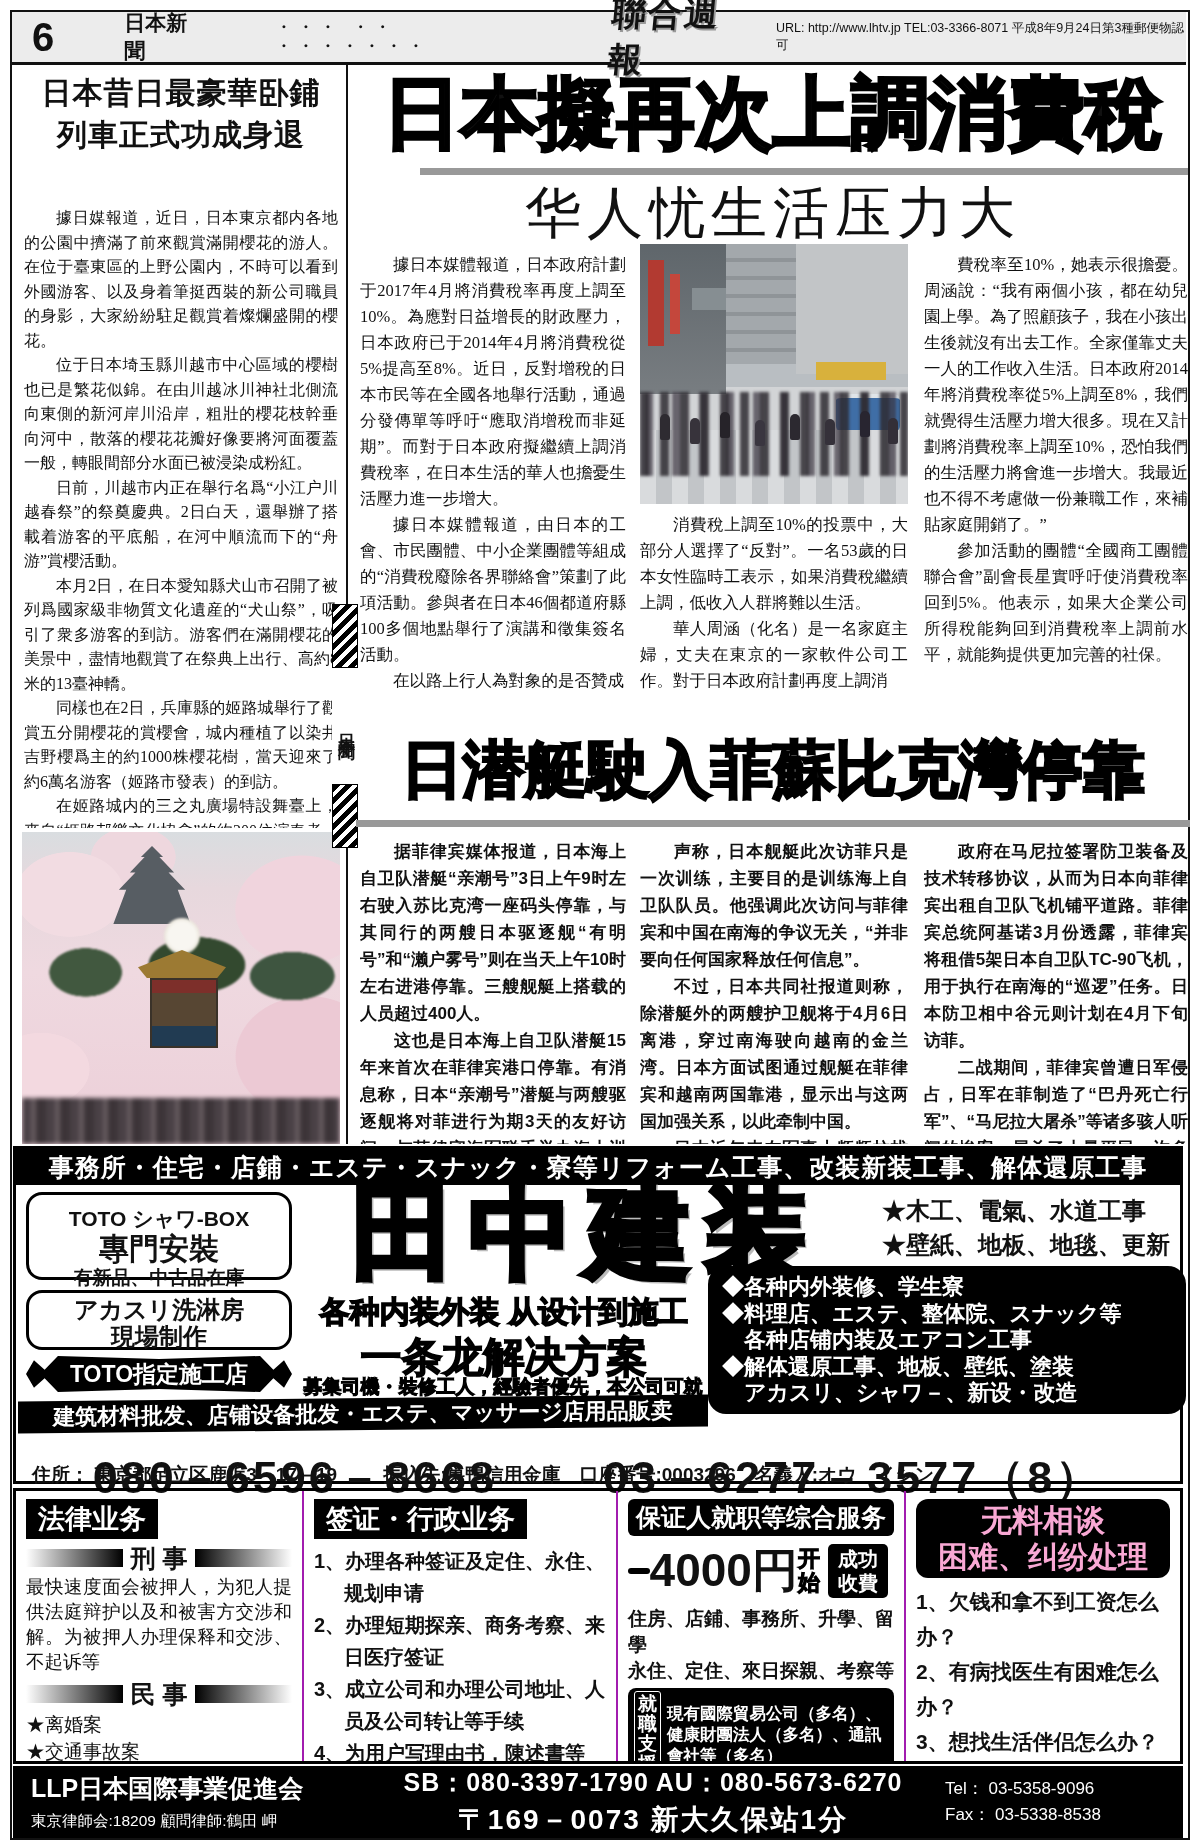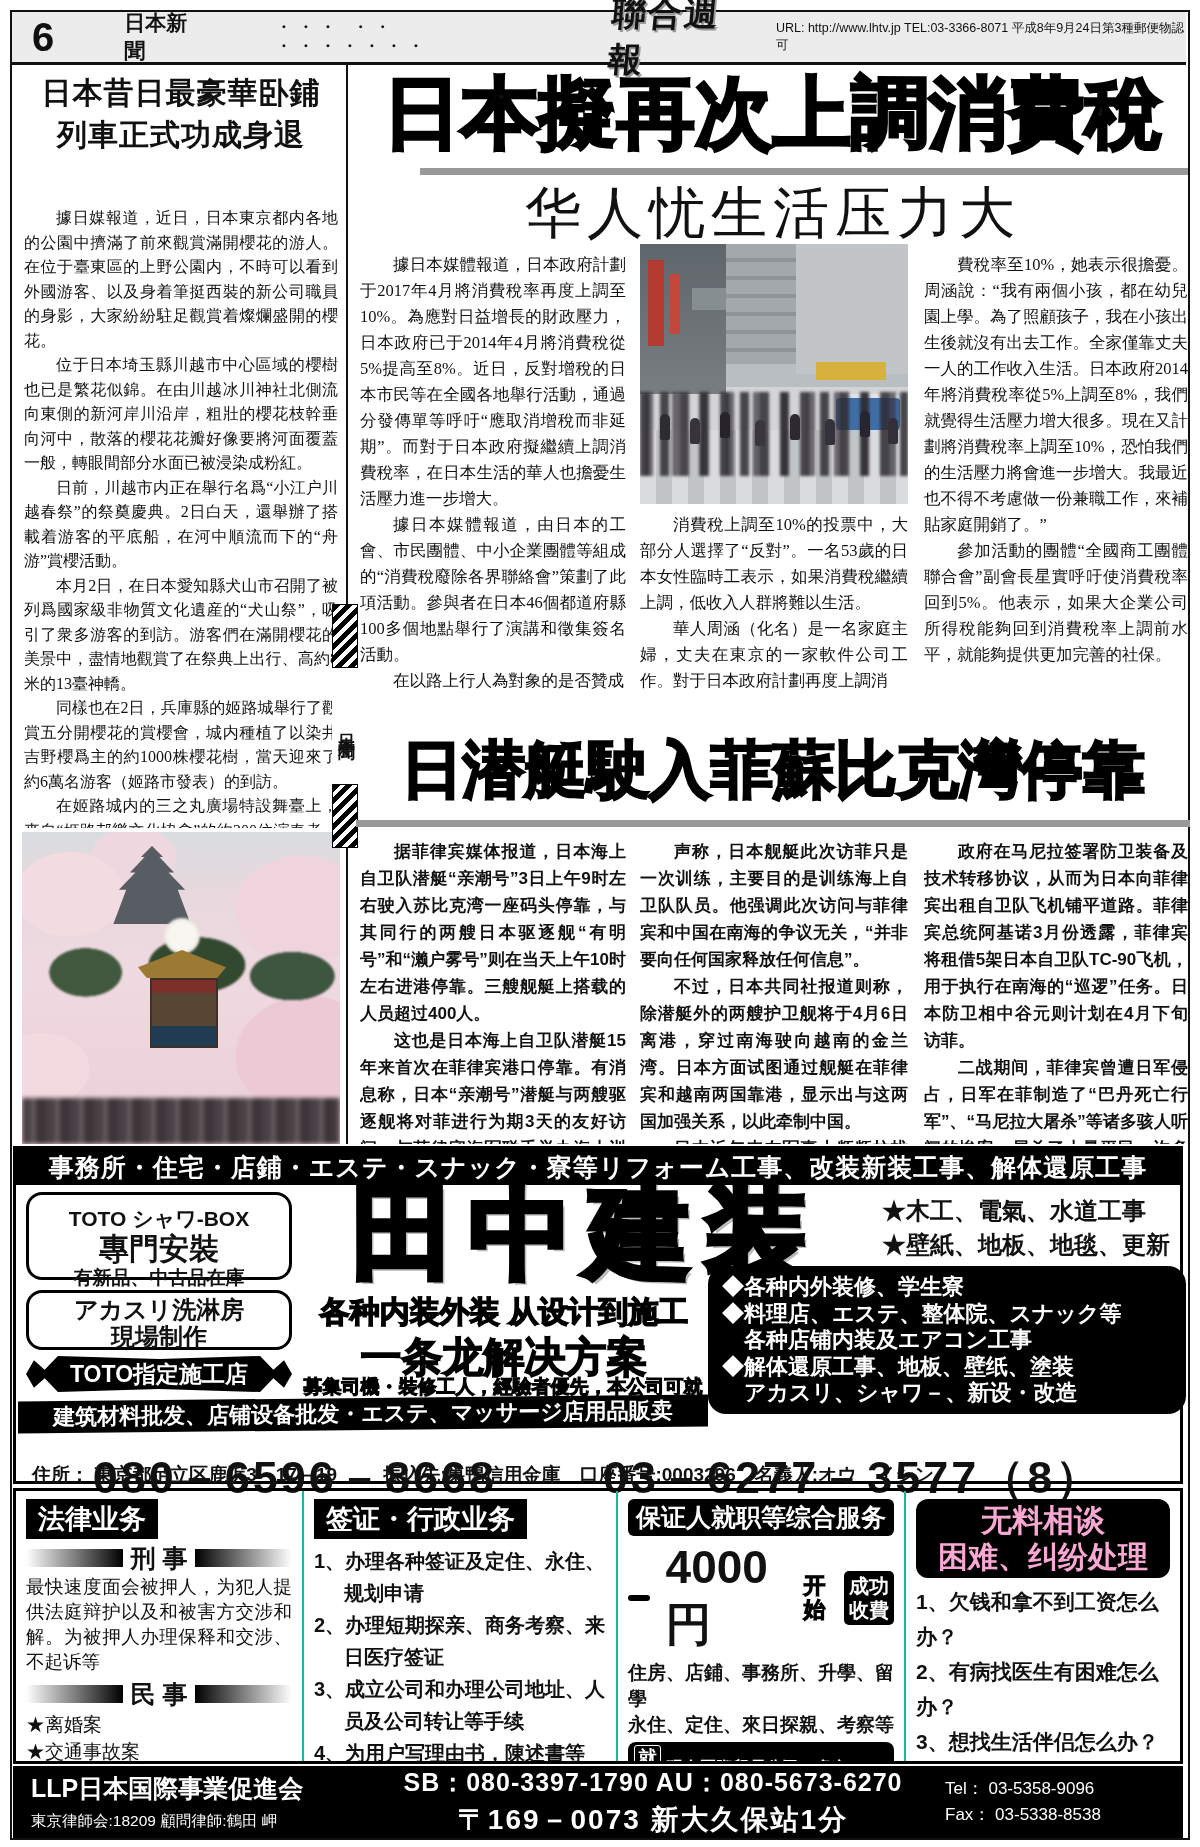--- a/index.html
+++ b/index.html
@@ -126,36 +126,36 @@
              font-size:22px;line-height:32px;font-weight:800;font-family:"Liberation Sans",sans-serif;
              transform:skewY(-0.6deg);}
   .phone-row{left:20px;top:1418px;width:1156px;display:flex;justify-content:center;gap:106px;
              font-size:45px;font-weight:900;font-family:"Liberation Sans",sans-serif;letter-spacing:3px;margin-top:30px;}
   .addr-row{left:32px;top:1462px;width:1140px;display:flex;gap:46px;font-size:19px;font-weight:700;
             font-family:"Liberation Sans",sans-serif;}
 
   
   .bot-frame{left:13px;top:1488px;width:1170px;height:276px;border:3px solid #000;box-sizing:border-box;
              display:flex;}
-  .cell{box-sizing:border-box;padding:8px 10px;overflow:hidden;border-right:2px solid #14b8a6;}
+  .cell{box-sizing:border-box;padding:8px 10px;overflow:hidden;border-right:2px solid #a21caf;}
   .cell:last-child{border-right:none;}
   .c1{width:288px;} .c2{width:314px;} .c3{width:288px;} .c4{flex:1;}
   .titlebox{display:inline-block;background:#000;color:#fff;font-weight:900;font-size:27px;
             padding:2px 12px;font-family:"Liberation Sans",sans-serif;}
   .gradbar{display:flex;align-items:center;height:30px;margin:4px 0 2px 0;}
   .gradbar .gl{flex:1;height:18px;background:linear-gradient(to right,#fff,#000);}
   .gradbar .gr{flex:1;height:18px;background:linear-gradient(to left,#fff,#000);}
   .gradbar .gt{font-size:25px;font-weight:900;padding:0 8px;font-family:"Liberation Sans",sans-serif;}
   .legal-text{font-size:18.5px;line-height:25px;text-align:justify;}
   .civil-items div{font-size:19px;line-height:27px;}
   .visa-items div{font-size:20px;line-height:32px;font-weight:900;
                   font-family:"Liberation Sans",sans-serif;padding-left:30px;text-indent:-30px;}
   .g-title{display:block;background:#000;color:#fff;text-align:center;font-size:25px;font-weight:900;
            border-radius:6px;padding:2px 0;font-family:"Liberation Sans",sans-serif;}
-  .price-row{display:flex;align-items:center;gap:16px;margin:4px 0;}
+  .price-row{display:flex;align-items:center;gap:0;margin:4px 0;}
   .g-vlabel{background:#000;color:#fff;writing-mode:vertical-rl;text-orientation:upright;
             font-size:16px;font-weight:900;padding:3px 2px;line-height:1.1;border-radius:3px;}
   .g-price{font-size:46px;font-weight:900;font-family:"Liberation Sans",sans-serif;}
   .g-start{width:30px;font-size:22px;font-weight:900;line-height:24px;
            font-family:"Liberation Sans",sans-serif;-webkit-text-stroke:1px #000;}
   .g-fee{background:#000;color:#fff;width:56px;text-align:center;font-size:20px;line-height:24px;
          font-weight:900;border-radius:5px;padding:3px 2px;font-family:"Liberation Sans",sans-serif;}
   .g-line{font-size:19px;line-height:26px;font-weight:700;}
   .support{background:#000;color:#fff;border-radius:8px;display:flex;align-items:center;
            padding:3px 6px;margin:4px 0;gap:6px;}

